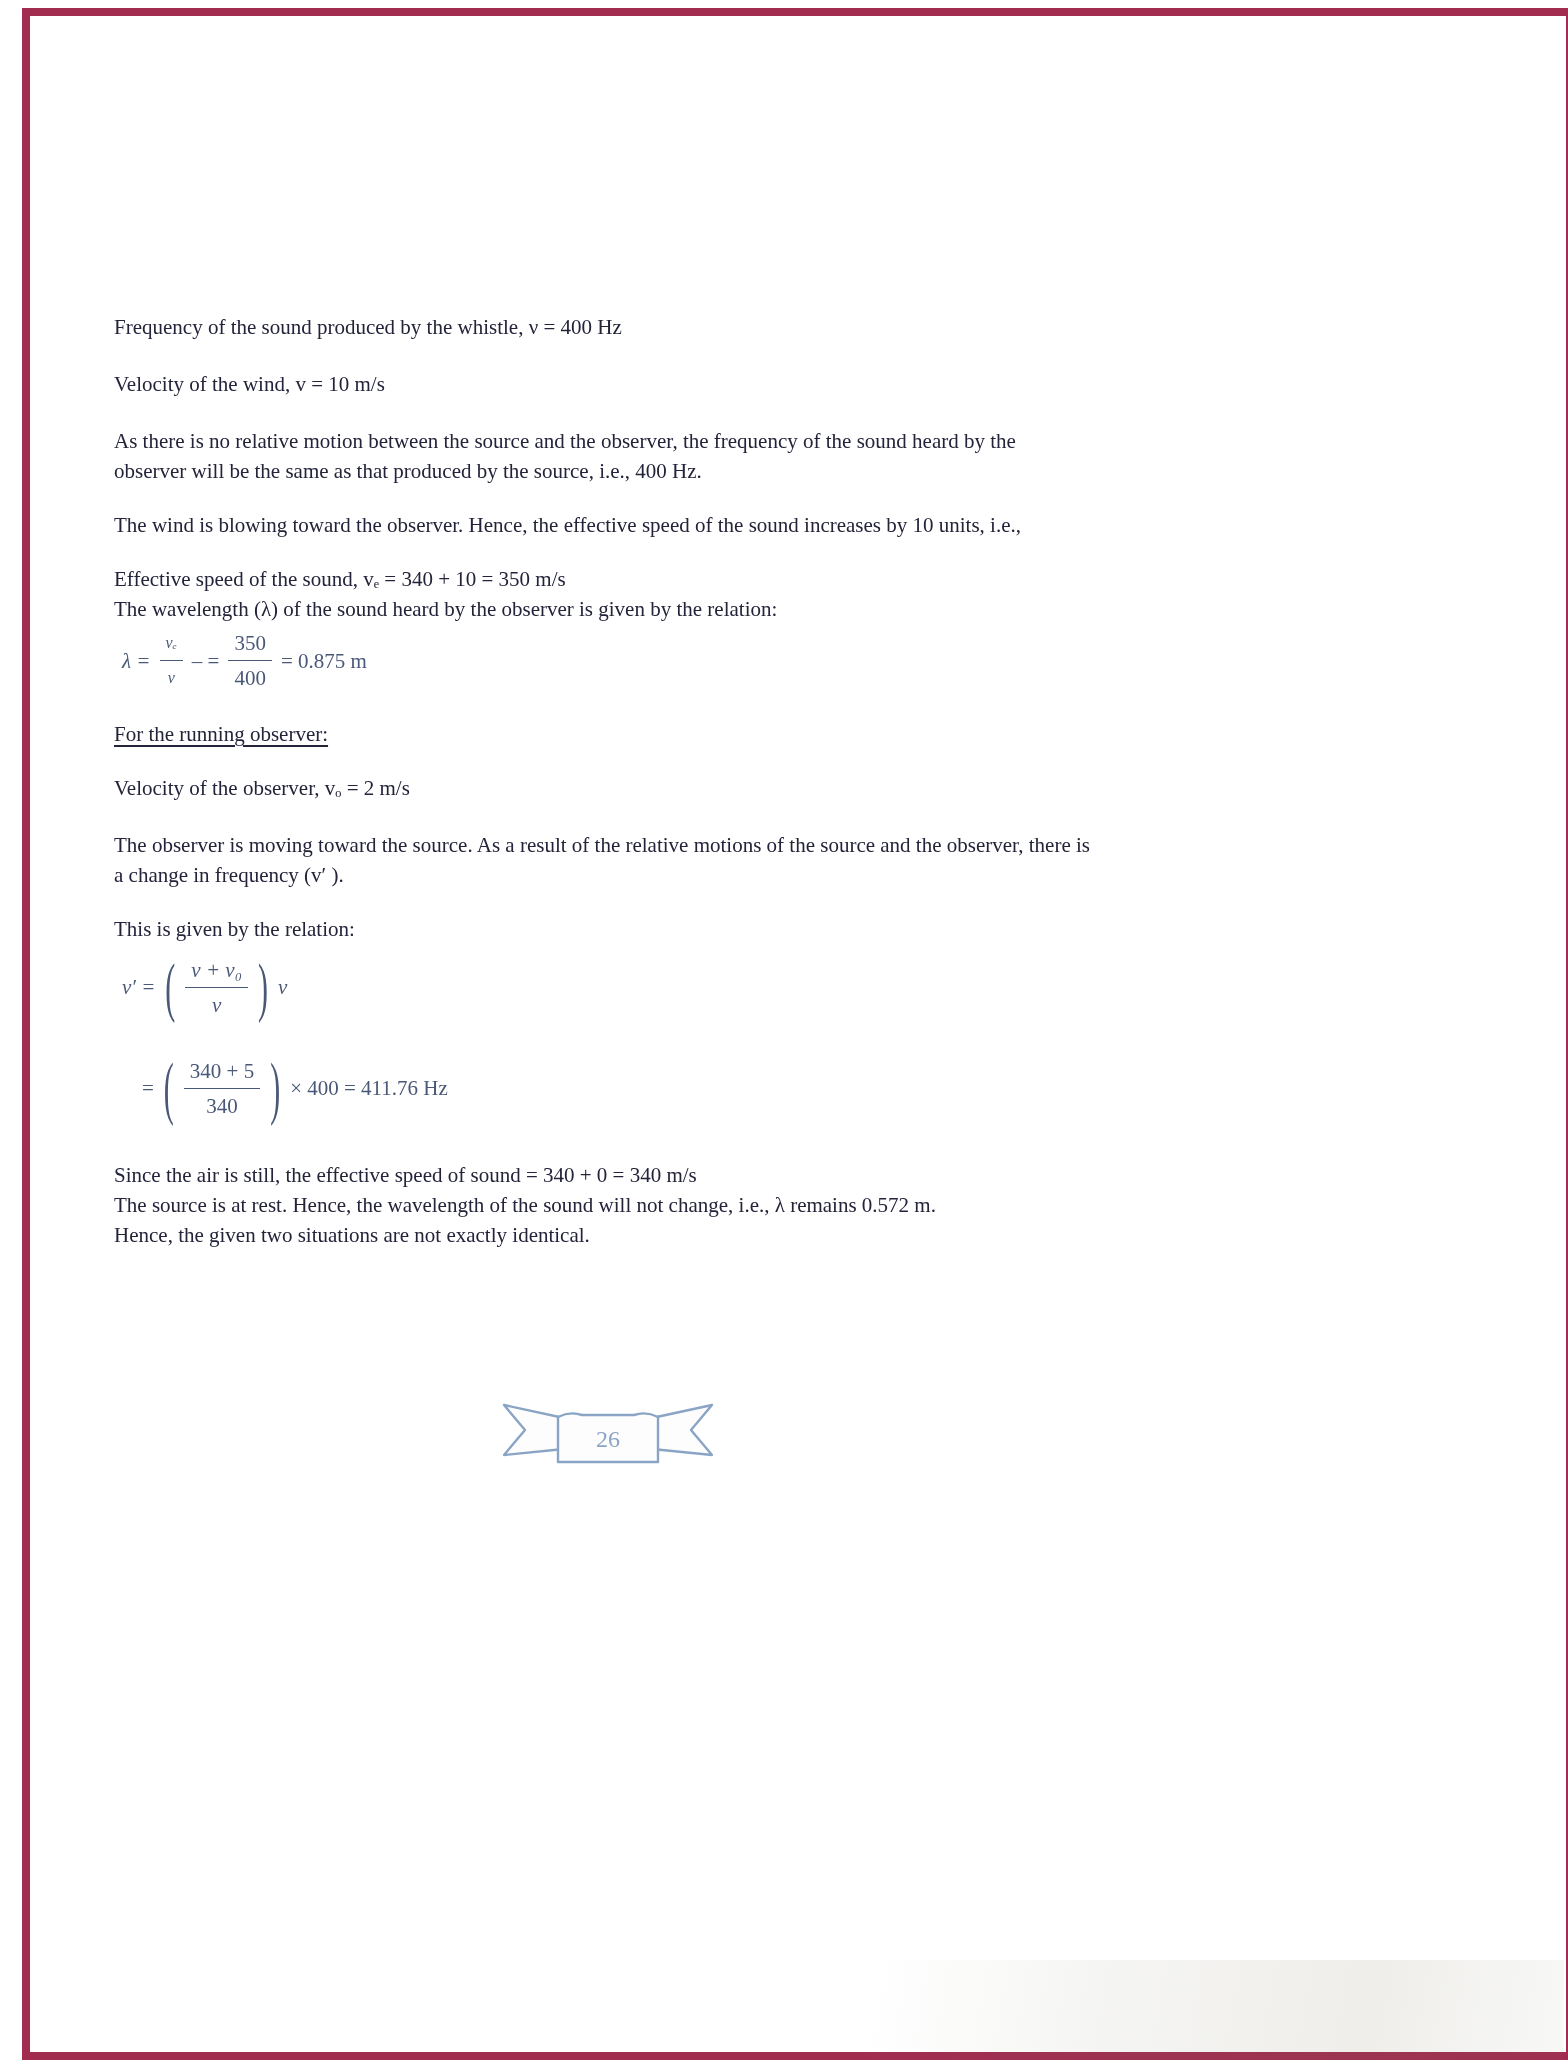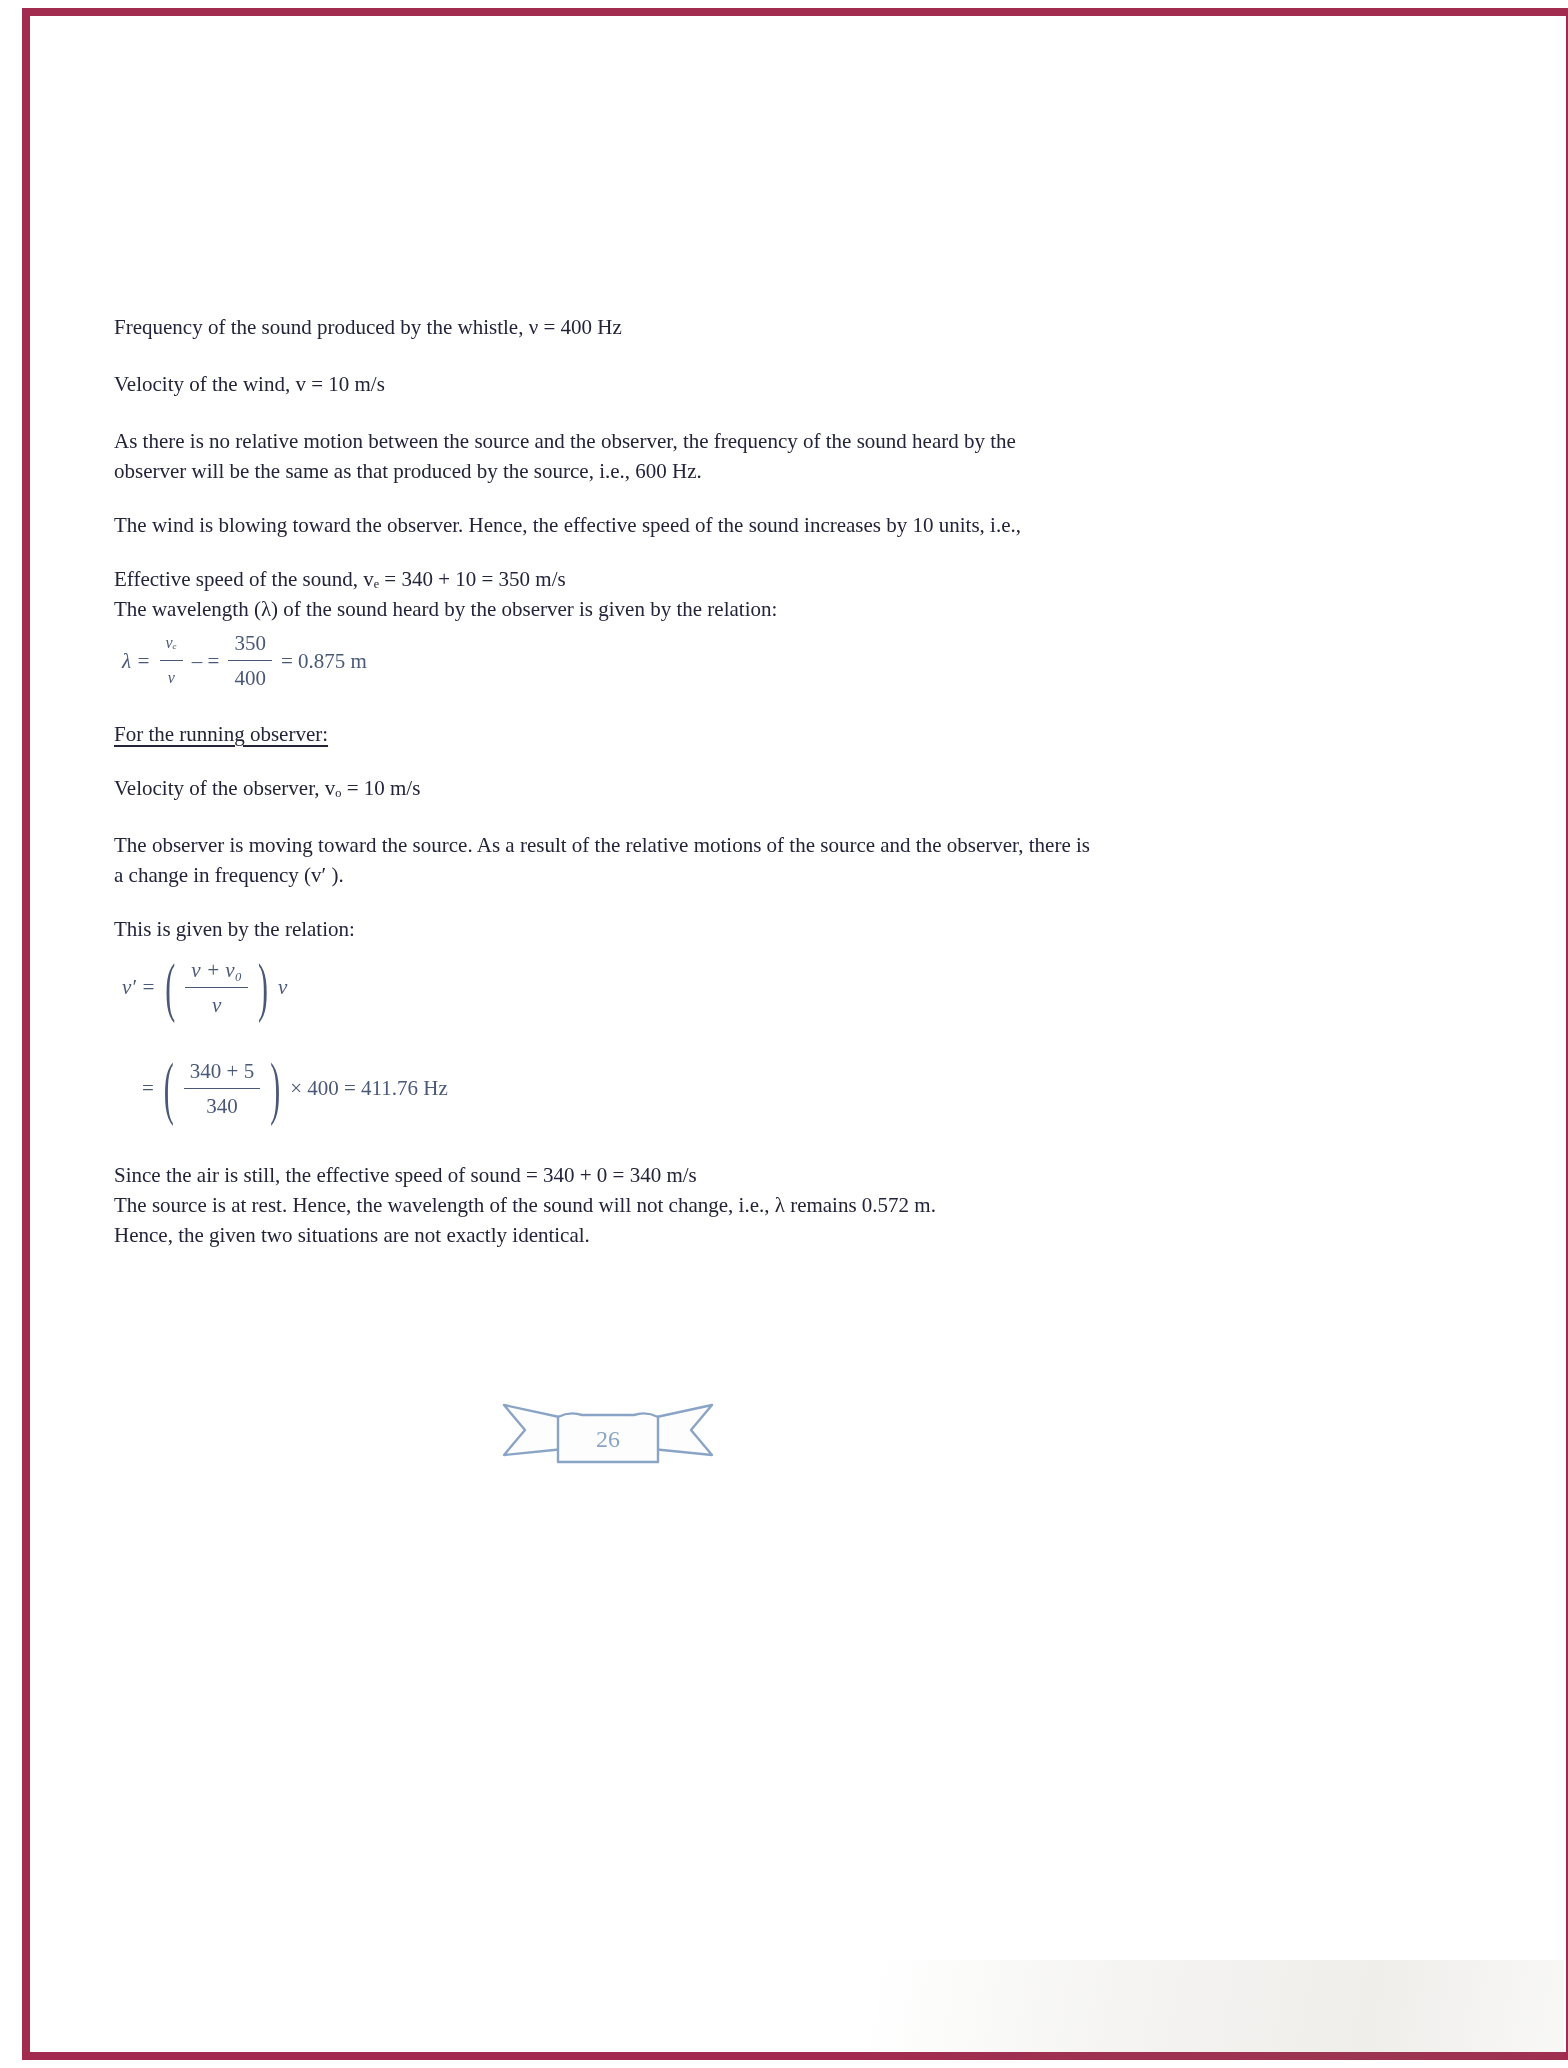--- a/index.html
+++ b/index.html
@@ -108,21 +108,21 @@
 <div class="page">
   <div class="frame"></div>
 
   <div class="content">
 
     <p class="para">Frequency of the sound produced by the whistle, ν = 400 Hz</p>
 
 
     <p class="para">Velocity of the wind, v = 10 m/s</p>
 
-    <p class="para-tight">As there is no relative motion between the source and the observer, the frequency of the sound heard by the observer will be the same as that produced by the source, i.e., 600 Hz.</p>
+    <p class="para-tight">As there is no relative motion between the source and the observer, the frequency of the sound heard by the observer will be the same as that produced by the source, i.e., 400 Hz.</p>
 
     <p class="para-tight">The wind is blowing toward the observer. Hence, the effective speed of the sound increases by 10 units, i.e.,</p>
 
     <div class="para-group">
       <p>Effective speed of the sound, vₑ = 340 + 10 = 350 m/s</p>
       <p>The wavelength (λ) of the sound heard by the observer is given by the relation:</p>
     </div>
 
     <div class="formula">
       <span class="var">λ =</span>
@@ -133,21 +133,21 @@
       <span>– =</span>
       <span class="frac">
         <span class="num">350</span>
         <span class="den">400</span>
       </span>
       <span>= 0.875 m</span>
     </div>
 
     <p class="heading-underline">For the running observer:</p>
 
-    <p class="para">Velocity of the observer, vₒ = 10 m/s</p>
+    <p class="para">Velocity of the observer, vₒ = 2 m/s</p>
 
     <p class="para-tight">The observer is moving toward the source. As a result of the relative motions of the source and the observer, there is a change in frequency (v′ ).</p>
 
     <p style="margin:0 0 8px 0;">This is given by the relation:</p>
 
     <div class="formula formula-vprime">
       <span class="var">v′ =</span>
       <span class="paren">(</span>
       <span class="frac">
         <span class="num var">v + v₀</span>

